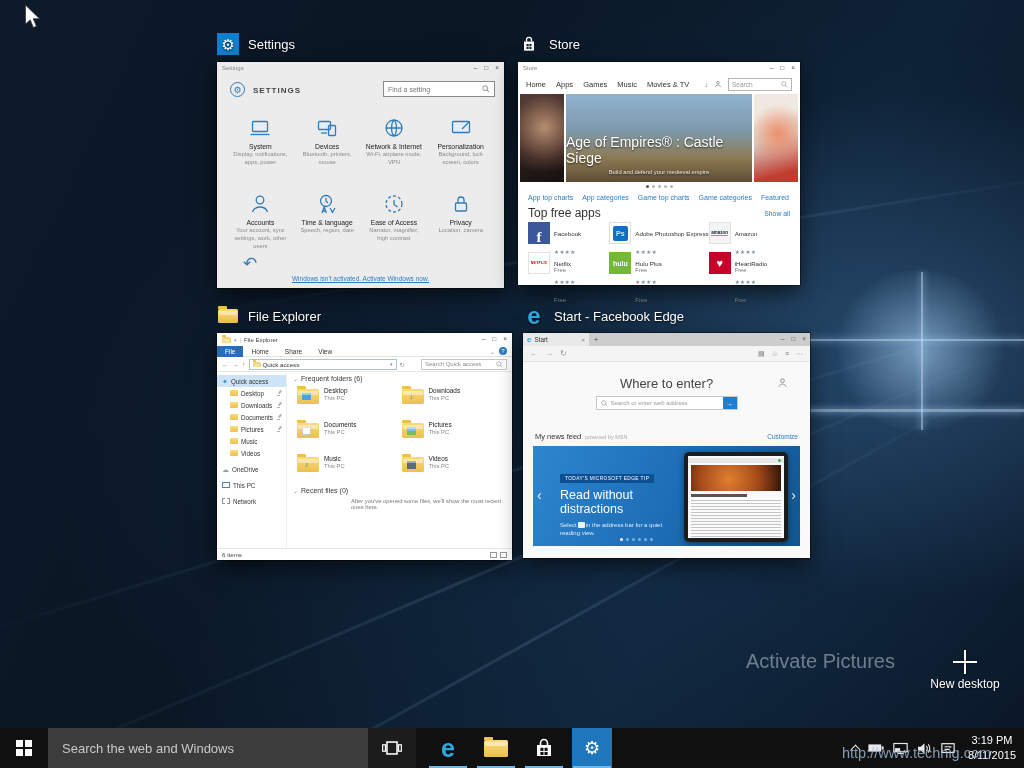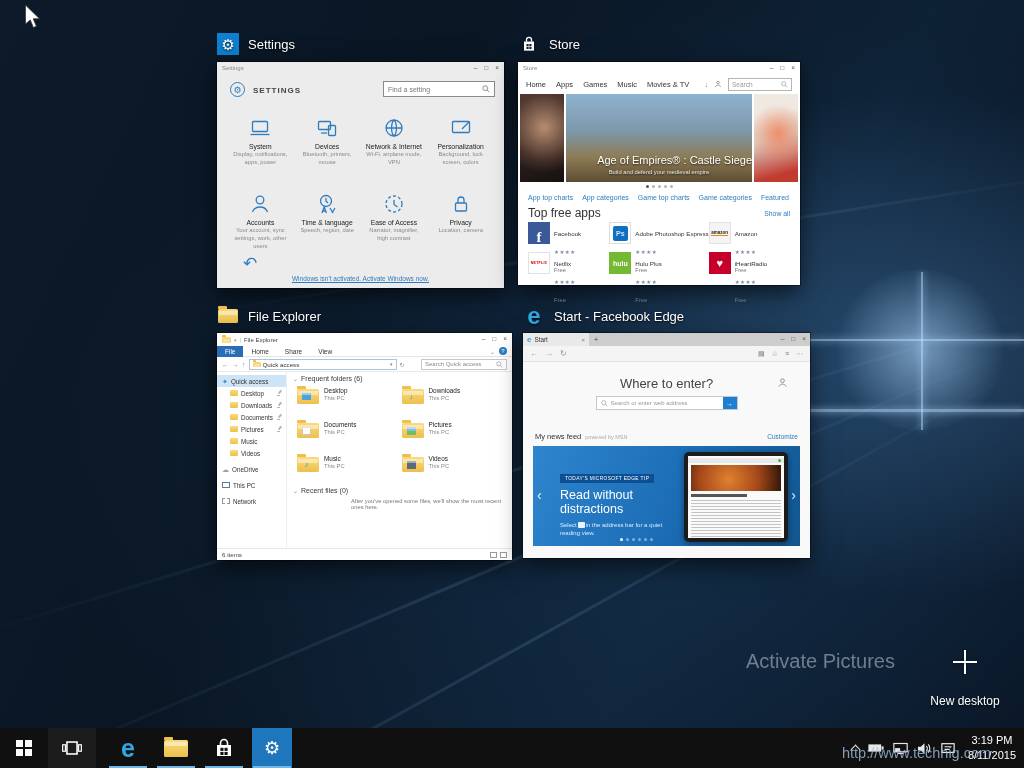--- a/index.html
+++ b/index.html
@@ -52,21 +52,21 @@
   .store-win{left:518px;top:62px;width:282px;height:223px}
   .st-nav{height:20px;display:flex;align-items:center;gap:10px;padding:0 8px;font-size:7.5px;color:#333}
   .st-nav .grp{margin-left:auto;display:flex;align-items:center;gap:6px;color:#777;font-size:7px}
   .st-search{width:64px;height:13px;border:1px solid #b5b5b5;display:flex;align-items:center;padding:0 3px;font-size:6.5px;color:#999}
   .st-search svg{margin-left:auto}
   .st-hero{height:88px;display:flex;gap:2px;padding:0 2px}
   .st-slide{position:relative;height:100%;overflow:hidden}
   .st-slide.left{width:44px;background:radial-gradient(circle at 55% 38%,rgba(196,152,120,.9),rgba(90,60,50,.6) 55%,transparent 75%),linear-gradient(160deg,#4a3a35,#17100f)}
   .st-slide.center{flex:1;background:linear-gradient(#8fb3cf 0%,#7d98ab 42%,#8d7b55 72%,#5e4d33 100%)}
   .st-slide.right{width:44px;background:radial-gradient(circle at 55% 45%,rgba(240,130,90,.85),transparent 55%),linear-gradient(165deg,#efe9e2 25%,#d9d2c9 50%,#c23b2f 88%)}
-  .st-hero-title{position:absolute;left:0;right:0;bottom:16px;text-align:right;color:#fff;font-size:11px;text-shadow:0 1px 2px rgba(0,0,0,.7)}
+  .st-hero-title{position:absolute;left:0;right:0;bottom:16px;text-align:left;color:#fff;font-size:14px;text-shadow:0 1px 2px rgba(0,0,0,.7)}
   .st-hero-sub{position:absolute;left:0;right:0;bottom:7px;text-align:center;color:#e9e9e9;font-size:5.8px;text-shadow:0 1px 2px rgba(0,0,0,.7)}
   .st-dots{height:8px;display:flex;align-items:center;justify-content:center;gap:3px}
   .st-dots i{width:3px;height:3px;border-radius:50%;background:#b5b5b5}
   .st-dots i.on{background:#555}
   .st-links{height:14px;display:flex;align-items:center;gap:9px;padding:0 10px;font-size:7px;color:#2d7cbf}
   .st-sec{height:18px;display:flex;align-items:center;padding:0 10px}
   .st-sec-title{font-size:12px;color:#333}
   .st-showall{margin-left:auto;font-size:6.8px;color:#2d7cbf}
   .st-grid{display:grid;grid-template-columns:repeat(3,1fr);row-gap:4px;padding:0 10px}
   .st-app{display:flex;gap:4px;height:26px}
@@ -176,21 +176,21 @@
 
   
   .activate{position:absolute;left:746px;top:650px;color:rgba(190,200,210,.55);pointer-events:none}
   .activate .l1{font-size:20px;font-weight:300}
   .activate .l2{font-size:14px;font-weight:300;margin-top:3px}
   .newdesk{position:absolute;left:925px;top:650px;width:80px;text-align:center;color:#fff}
   .nd-plus{position:relative;width:24px;height:24px;margin:0 auto}
   .nd-plus::before,.nd-plus::after{content:"";position:absolute;background:#fff;box-shadow:0 0 3px rgba(0,0,0,.5)}
   .nd-plus::before{left:11px;top:0;width:2px;height:24px}
   .nd-plus::after{top:11px;left:0;width:24px;height:2px}
-  .nd-label{margin-top:20px;font-size:12px;text-shadow:0 1px 2px rgba(0,0,0,.7)}
+  .nd-label{margin-top:3px;font-size:12px;text-shadow:0 1px 2px rgba(0,0,0,.7)}
   .sitemark{position:absolute;left:842px;top:745px;font-size:14.5px;color:rgba(160,190,220,.8);pointer-events:none;z-index:30;white-space:nowrap}
   .cursor{position:absolute;left:24px;top:5px;z-index:40}
 
   
   .taskbar{position:absolute;left:0;bottom:0;width:1024px;height:40px;background:#101010;display:flex;align-items:stretch;z-index:20}
   .tb-start{width:48px;display:flex;align-items:center;justify-content:center}
   .winlogo{display:grid;grid-template-columns:7px 7px;grid-template-rows:7px 7px;gap:1.5px}
   .winlogo i{background:#fff}
   .tb-search{width:320px;background:#3c3c3c;display:flex;align-items:center;padding-left:14px;font-size:13px;color:#c9c9c9}
   .tb-taskview{width:48px;display:flex;align-items:center;justify-content:center;background:#1c1c1c}
@@ -645,20 +645,23 @@
 
   <div class="taskbar">
     <div class="tb-start">
       <span class="winlogo">
           <i></i>
           <i></i>
           <i></i>
           <i></i>
         </span>
     </div>
+    <div class="tb-search">
+      <span>Search the web and Windows</span>
+    </div>
     <div class="tb-taskview">
       <svg width="22" height="22" viewBox="0 0 24 24">
         <rect x="6.5" y="5.5" width="11" height="13" fill="none" stroke="#fff" stroke-width="1.7"></rect>
         <rect x="1.8" y="8.5" width="3" height="7" fill="none" stroke="#fff" stroke-width="1.3"></rect>
         <rect x="19.2" y="8.5" width="3" height="7" fill="none" stroke="#fff" stroke-width="1.3"></rect>
       </svg>
     </div>
     <div style="width:12px"></div>
     <div class="tb-app edge">e</div>
     <div style="width:8px"></div>

